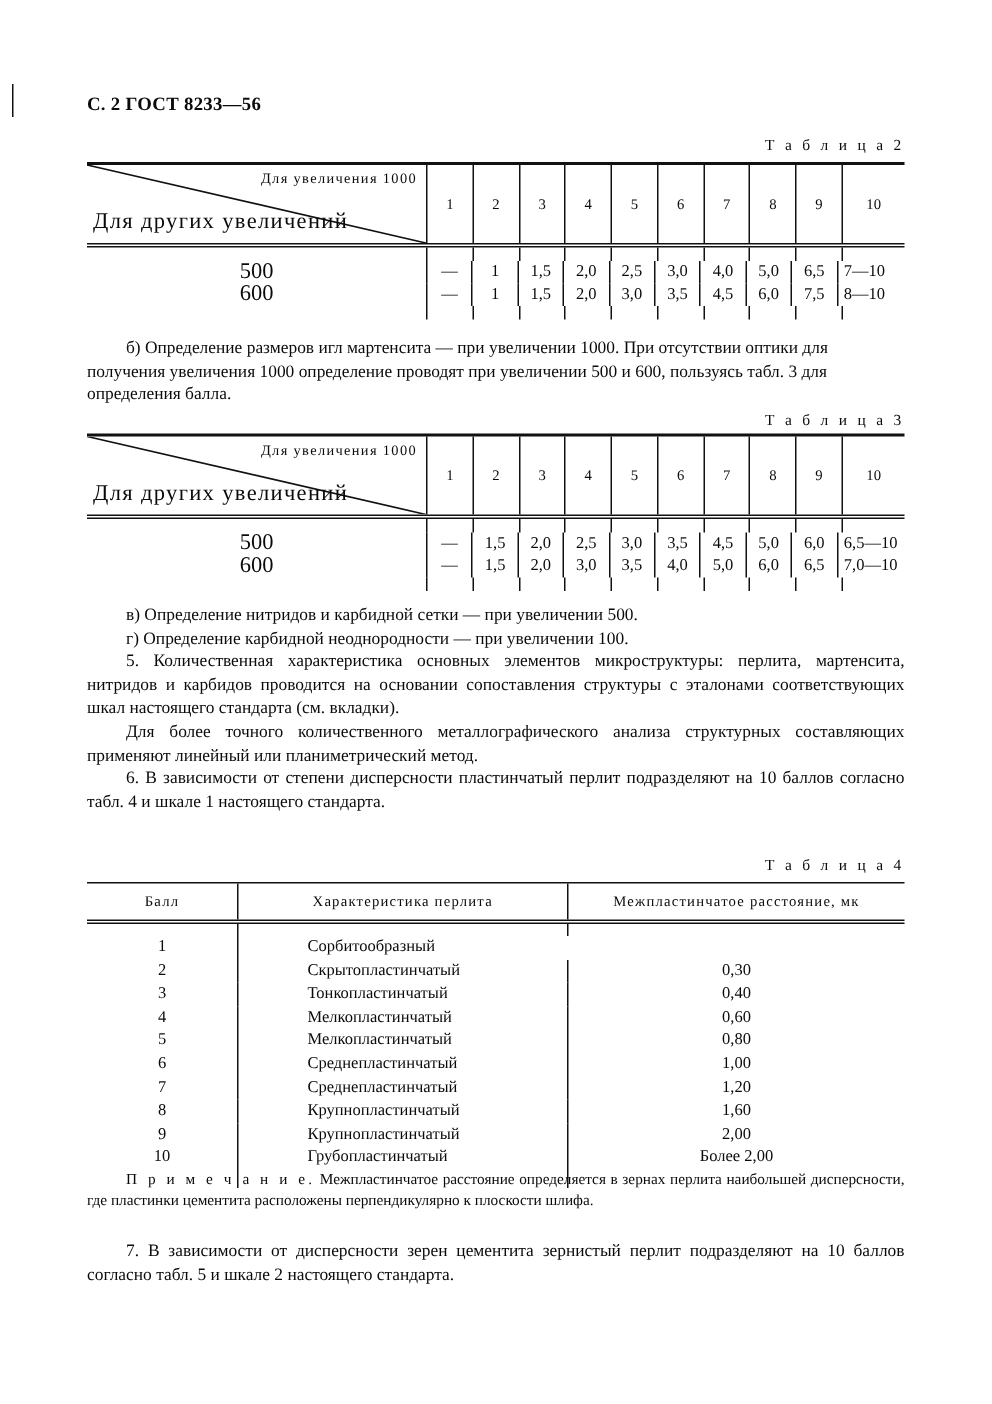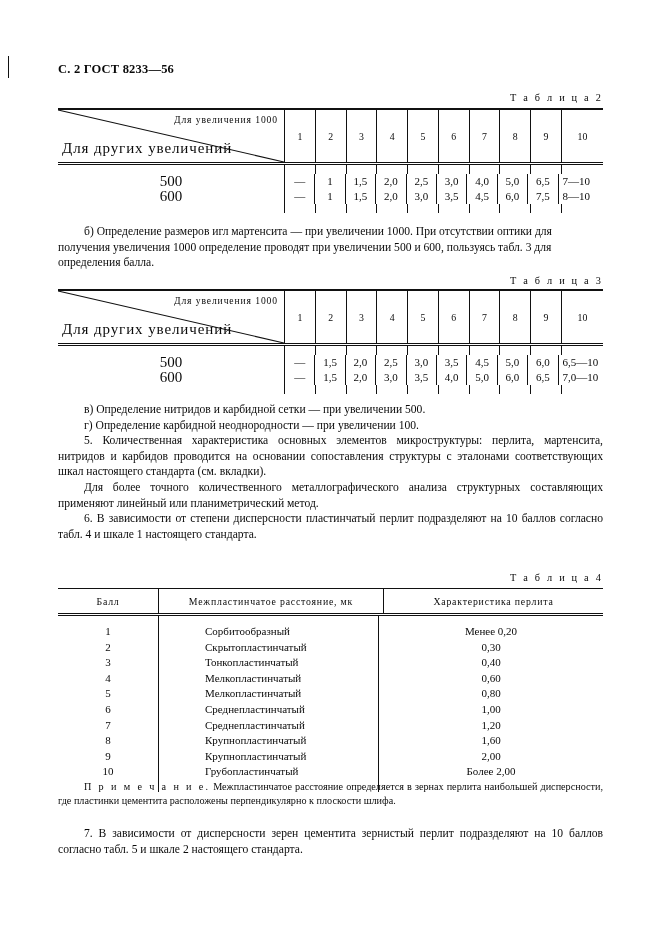--- a/index.html
+++ b/index.html
@@ -449,35 +449,34 @@
     <p>5. Количественная характеристика основных элементов микроструктуры: перлита, мартенсита, нитридов и карбидов проводится на основании сопоставления структуры с эталонами соответствующих шкал настоящего стандарта (см. вкладки).</p>
     <p>Для более точного количественного металлографического анализа структурных составляющих применяют линейный или планиметрический метод.</p>
     <p>6. В зависимости от степени дисперсности пластинчатый перлит подразделяют на 10 баллов согласно табл. 4 и шкале 1 настоящего стандарта.</p>
   </div>
 
   <div class="tbl-caption" style="top:572px;">Т а б л и ц а 4</div>
 
   <div class="p-table" style="top:588px;">
     <div class="p-head">
       <div class="ph c1 col-w1">Балл</div>
+      <div class="ph c2 col-w2">Характеристика перлита</div>
       <div class="ph c3 col-w3">Межпластинчатое расстояние, мк</div>
-      <div class="ph c2 col-w2">Характеристика перлита</div>
     </div>
     <div class="p-rule"></div>
 
     <div class="p-tail" style="height:8px;">
       <div class="pt c1 col-w1"></div>
         <div class="pt c2 col-w2"></div>
         <div class="pt c3 col-w3"></div>
     </div>
 
     <div class="p-row">
       <div class="pc c1 col-w1">1</div>
       <div class="pc c2 col-w2">Сорбитообразный</div>
-      <div class="pc c3 col-w3">Менее 0,20</div>
     </div>
     <div class="p-row">
       <div class="pc c1 col-w1">2</div>
       <div class="pc c2 col-w2">Скрытопластинчатый</div>
       <div class="pc c3 col-w3">0,30</div>
     </div>
     <div class="p-row">
       <div class="pc c1 col-w1">3</div>
       <div class="pc c2 col-w2">Тонкопластинчатый</div>
       <div class="pc c3 col-w3">0,40</div>

